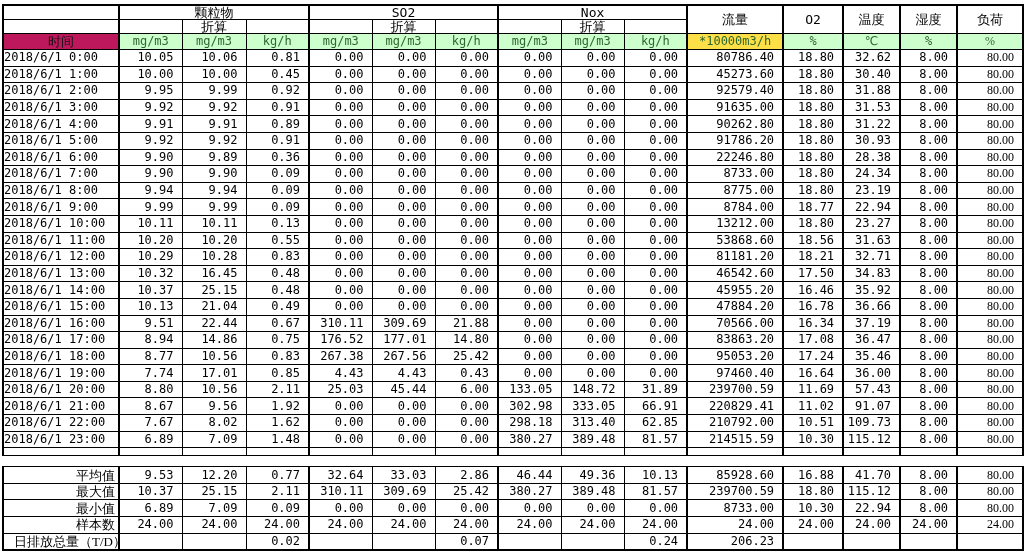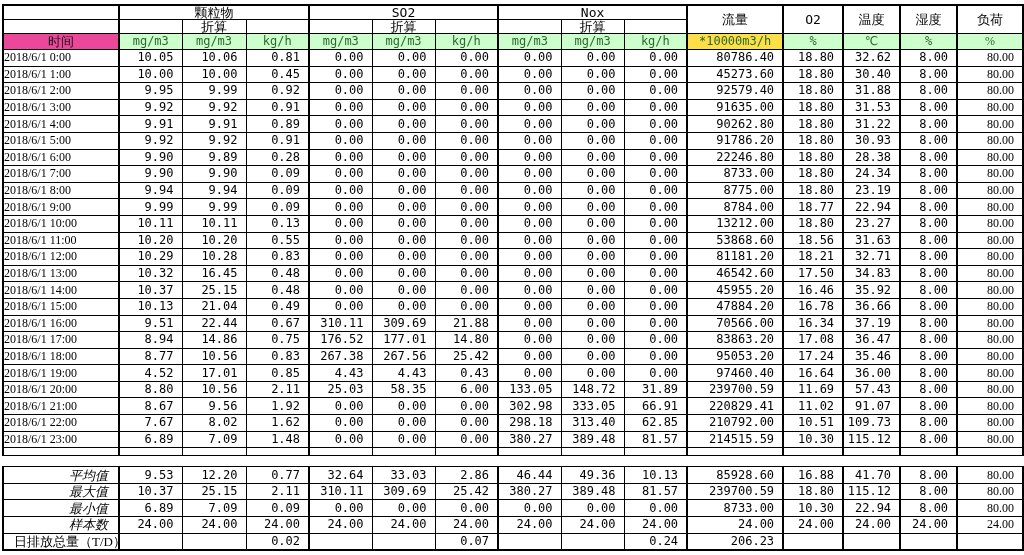--- a/index.html
+++ b/index.html
@@ -5,22 +5,22 @@
   html,body{margin:0;padding:0;background:#fff;width:1024px;height:555px;overflow:hidden;
     font-family:"DejaVu Sans Mono","DejaVu Sans",monospace;color:#000;}
   .wrap{padding:4px 0 0 2px;}
   table{border-collapse:collapse;table-layout:fixed;width:1020px;}
   th,td{border:1px solid #000;padding:0;overflow:hidden;white-space:nowrap;font-weight:normal;}
   thead .h1 th,thead .h2 th{height:13px;line-height:13px;font-size:13px;text-align:center;}
   thead .h3 th{height:15px;line-height:15px;font-size:12px;text-align:center;color:#2e662e;}
   thead .h3 th.timehead{color:#111;font-size:13px;}
   tbody td{height:15.6px;line-height:15px;font-size:12px;}
   td.num{text-align:right;padding-right:8px;}
-  td.time{text-align:left;padding-right:20px;font-family:Liberation Serif, serif;}
-  td.rlabel{text-align:right;padding-right:10px;font-size:13px;font-style:italic;}
+  td.time{text-align:center;padding-right:20px;}
+  td.rlabel{text-align:right;padding-right:3px;font-size:13px;}
   td.llabel{text-align:left;padding-left:10px;font-size:13px;font-family:Liberation Serif, serif;}
   .bl2{border-left-width:2px;}
   .ol{border-left-width:2px;}
   .or{border-right-width:2px;font-family:Liberation Serif, serif;}
   .ot{border-top-width:2px;}
   .ob{border-bottom-width:2px;}
   tr.blankrow td{height:7px;line-height:0;}
   td.sp{border:none;height:10px;line-height:0;background:#fff;}
 </style>
 </head>
@@ -63,21 +63,21 @@
         <th>折算</th>
         <th></th>
         <th class="bl2"></th>
         <th>折算</th>
         <th></th>
         <th class="bl2"></th>
         <th>折算</th>
         <th></th>
       </tr>
       <tr class="h3 units">
-        <th class="ol timehead" style="background: #ec4899;">时间</th>
+        <th class="ol timehead" style="background: #be185d;">时间</th>
         <th class="bl2" style="background: rgb(204, 255, 204);">mg/m3</th>
         <th style="background: rgb(204, 255, 204);">mg/m3</th>
         <th style="background: rgb(204, 255, 204);">kg/h</th>
         <th class="bl2" style="background: rgb(204, 255, 204);">mg/m3</th>
         <th style="background: rgb(204, 255, 204);">mg/m3</th>
         <th style="background: rgb(204, 255, 204);">kg/h</th>
         <th class="bl2" style="background: rgb(204, 255, 204);">mg/m3</th>
         <th style="background: rgb(204, 255, 204);">mg/m3</th>
         <th style="background: rgb(204, 255, 204);">kg/h</th>
         <th class="bl2" style="background: #fde047;">*10000m3/h</th>
@@ -187,21 +187,21 @@
           <td class="num bl2">91786.20</td>
           <td class="num bl2">18.80</td>
           <td class="num bl2">30.93</td>
           <td class="num bl2">8.00</td>
           <td class="num bl2 or">80.00</td>
         </tr>
         <tr>
           <td class="time ol">2018/6/1 6:00</td>
           <td class="num bl2">9.90</td>
           <td class="num">9.89</td>
-          <td class="num">0.28</td>
+          <td class="num">0.36</td>
           <td class="num bl2">0.00</td>
           <td class="num">0.00</td>
           <td class="num">0.00</td>
           <td class="num bl2">0.00</td>
           <td class="num">0.00</td>
           <td class="num">0.00</td>
           <td class="num bl2">22246.80</td>
           <td class="num bl2">18.80</td>
           <td class="num bl2">28.38</td>
           <td class="num bl2">8.00</td>
@@ -406,42 +406,42 @@
           <td class="num">0.00</td>
           <td class="num">0.00</td>
           <td class="num bl2">95053.20</td>
           <td class="num bl2">17.24</td>
           <td class="num bl2">35.46</td>
           <td class="num bl2">8.00</td>
           <td class="num bl2 or">80.00</td>
         </tr>
         <tr>
           <td class="time ol">2018/6/1 19:00</td>
-          <td class="num bl2">4.52</td>
+          <td class="num bl2">7.74</td>
           <td class="num">17.01</td>
           <td class="num">0.85</td>
           <td class="num bl2">4.43</td>
           <td class="num">4.43</td>
           <td class="num">0.43</td>
           <td class="num bl2">0.00</td>
           <td class="num">0.00</td>
           <td class="num">0.00</td>
           <td class="num bl2">97460.40</td>
           <td class="num bl2">16.64</td>
           <td class="num bl2">36.00</td>
           <td class="num bl2">8.00</td>
           <td class="num bl2 or">80.00</td>
         </tr>
         <tr>
           <td class="time ol">2018/6/1 20:00</td>
           <td class="num bl2">8.80</td>
           <td class="num">10.56</td>
           <td class="num">2.11</td>
           <td class="num bl2">25.03</td>
-          <td class="num">58.35</td>
+          <td class="num">45.44</td>
           <td class="num">6.00</td>
           <td class="num bl2">133.05</td>
           <td class="num">148.72</td>
           <td class="num">31.89</td>
           <td class="num bl2">239700.59</td>
           <td class="num bl2">11.69</td>
           <td class="num bl2">57.43</td>
           <td class="num bl2">8.00</td>
           <td class="num bl2 or">80.00</td>
         </tr>

